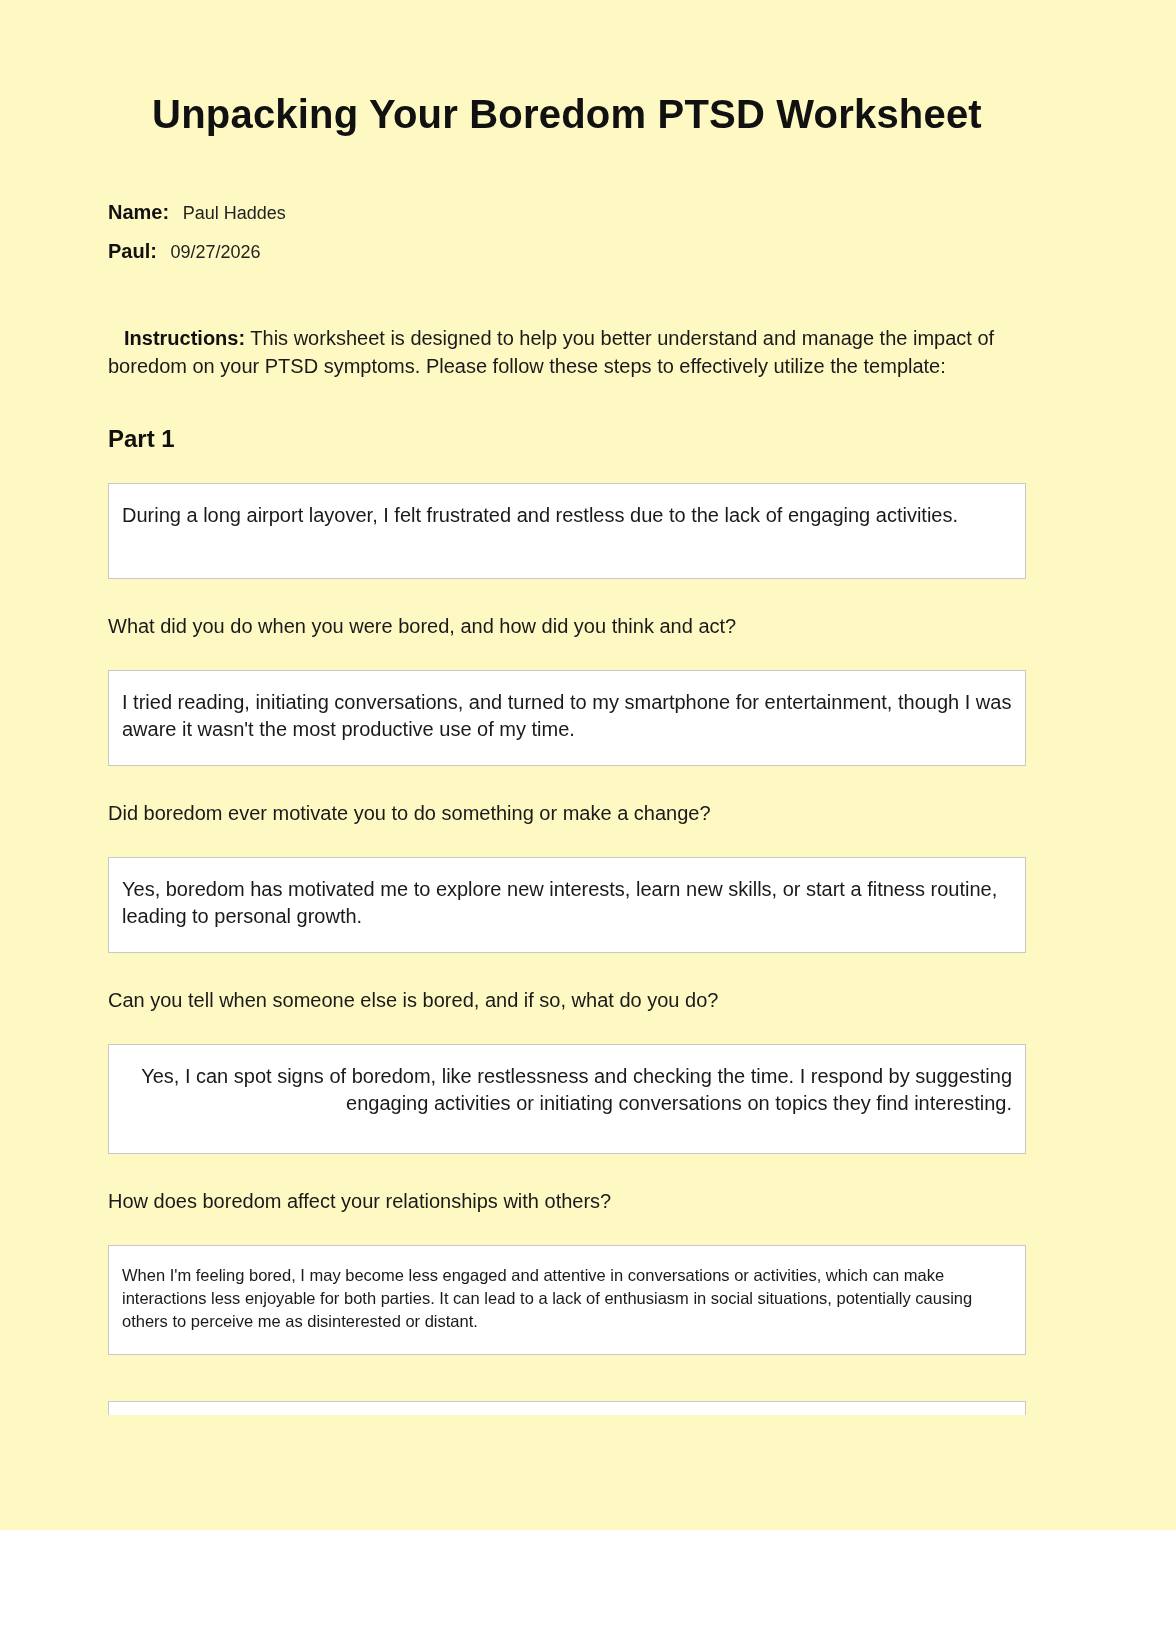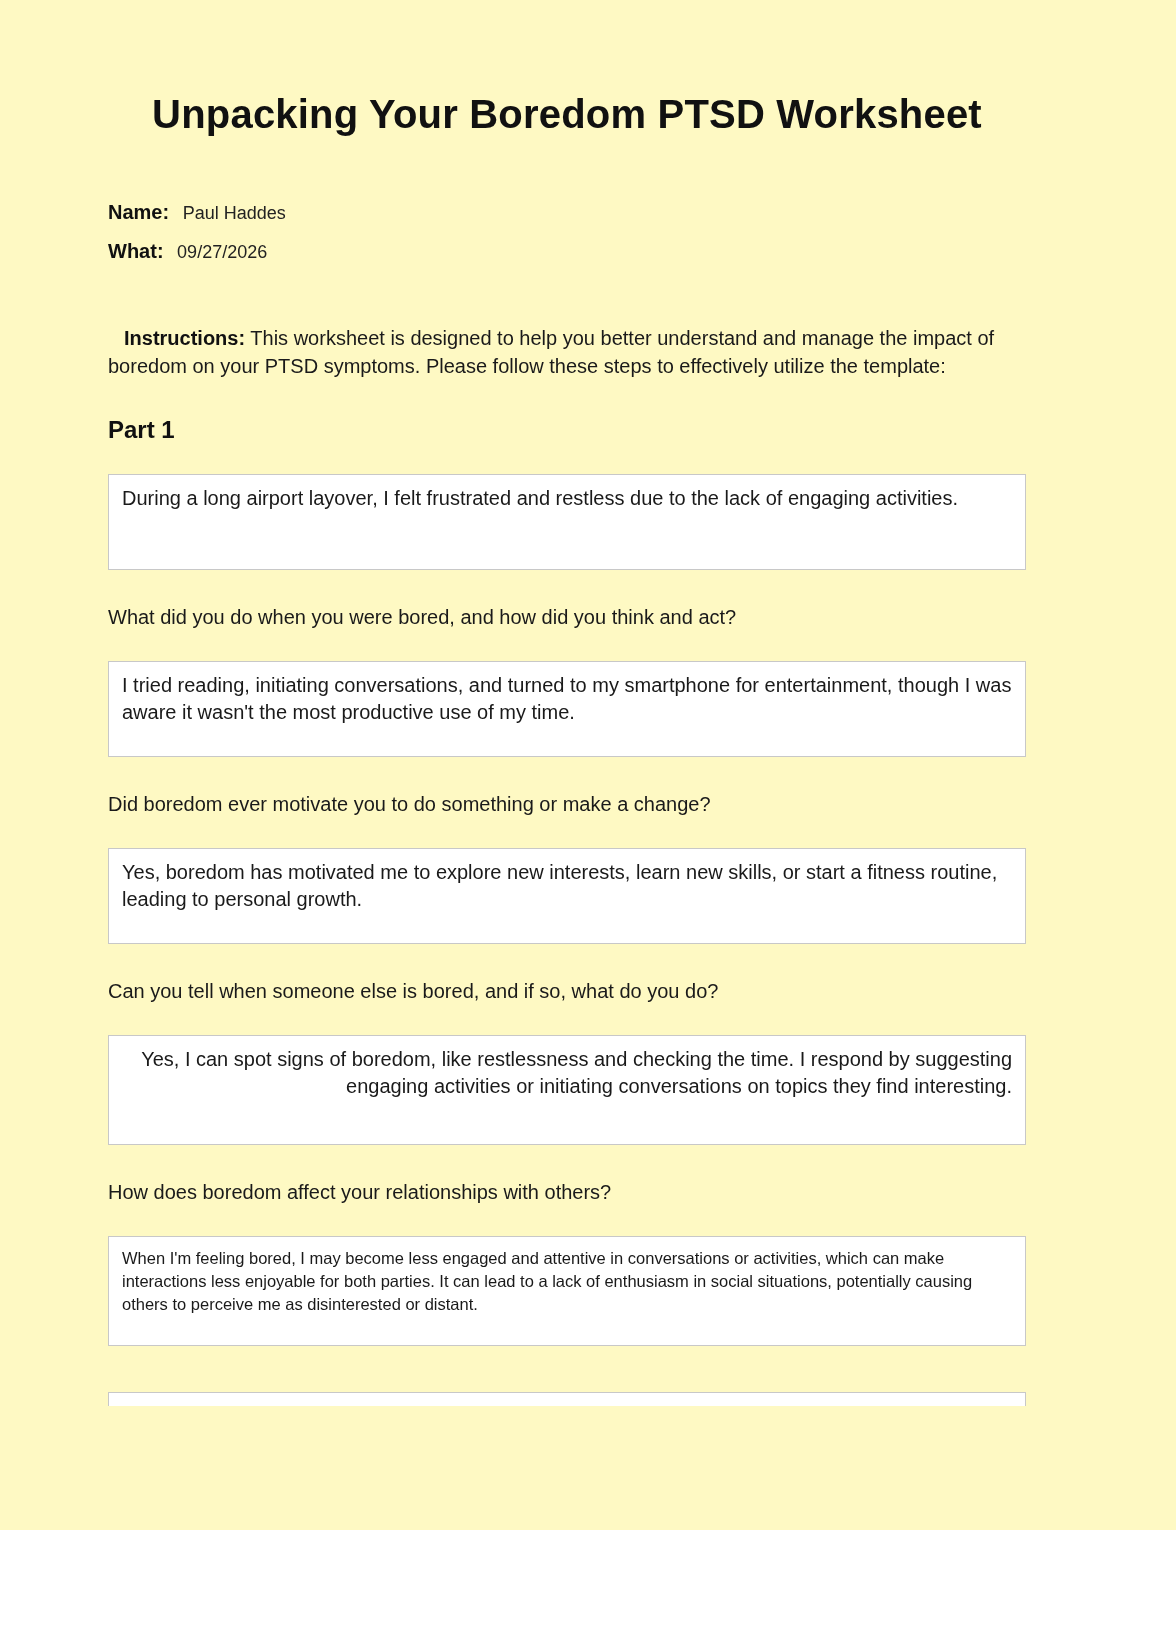--- a/index.html
+++ b/index.html
@@ -44,33 +44,33 @@
     font-size: 20px;
     line-height: 1.38;
     margin: 62px 0 0 0;
     color: #1a1a1a;
   }
   .instructions .meta-label { font-weight: bold; margin-left: 16px; }
   .part-heading {
     font-size: 24px;
     font-weight: bold;
     color: #111111;
-    margin: 36px 0 0 0;
+    margin: 45px 0 0 0;
   }
   .question {
     font-size: 20px;
     color: #1a1a1a;
     margin: 34px 0 0 0;
     line-height: 1.35;
   }
   .answer-box {
     border: 1px solid #c8c8c8;
     box-sizing: border-box;
     margin-top: 30px;
-    padding: 10px 13px;
+    padding: 18px 13px;
     min-height: 96px;
     font-size: 20px;
     line-height: 1.32;
     color: #1a1a1a;
     background: #ffffff;
   }
   .answer-box.tall { min-height: 110px; text-align: right; }
   .answer-box.small-text {
     font-size: 16.5px;
     line-height: 1.38;
@@ -91,21 +91,21 @@
 <div class="page">
 
   <h1 class="doc-title">Unpacking Your Boredom PTSD Worksheet</h1>
 
   <p class="meta-line">
     <span class="meta-label">Name:</span>
     <span class="meta-value">Paul Haddes</span>
   </p>
 
   <p class="meta-line">
-    <span class="meta-label">What:</span>
+    <span class="meta-label">Paul:</span>
     <span class="meta-value">09/27/2026</span>
   </p>
 
   <p class="instructions">
     <span class="meta-label">Instructions:</span>
     <span>This worksheet is designed to help you better understand and manage the impact of boredom on your PTSD symptoms. Please follow these steps to effectively utilize the template:</span>
   </p>
 
   <h2 class="part-heading">Part 1</h2>
 

